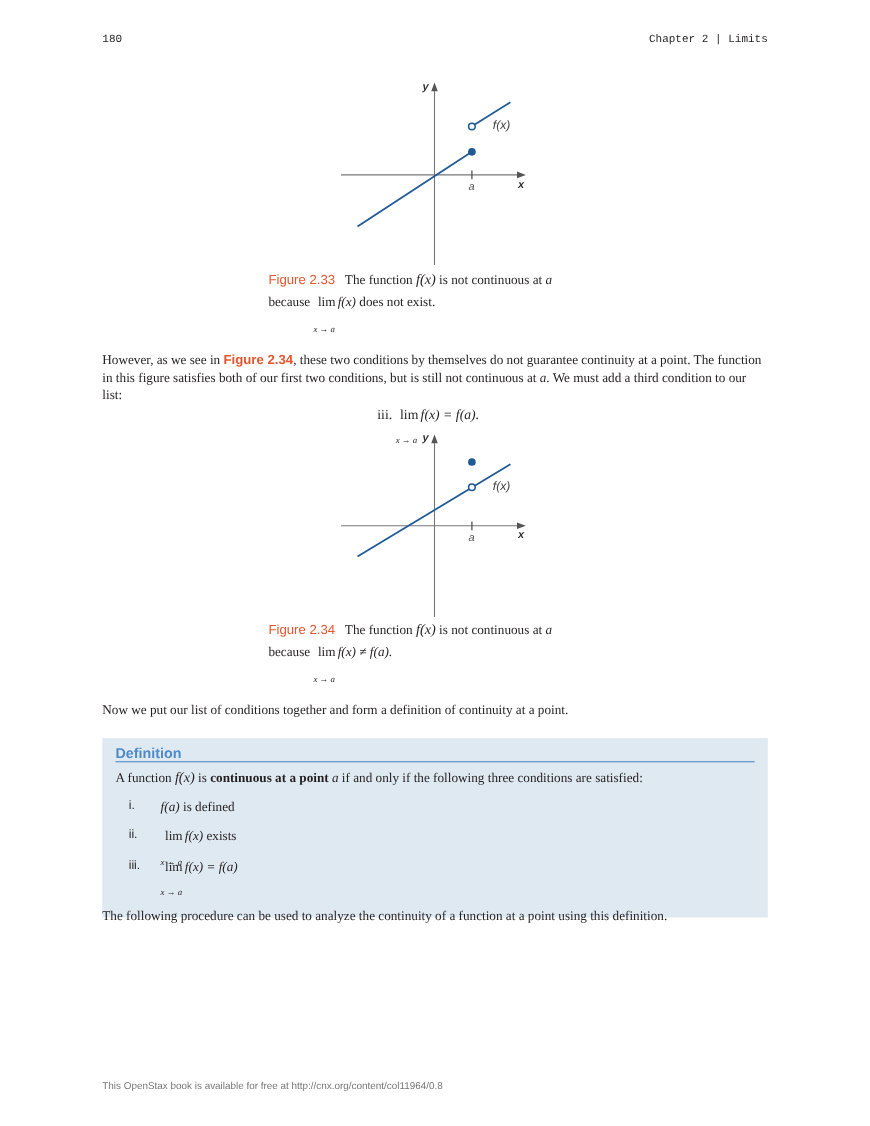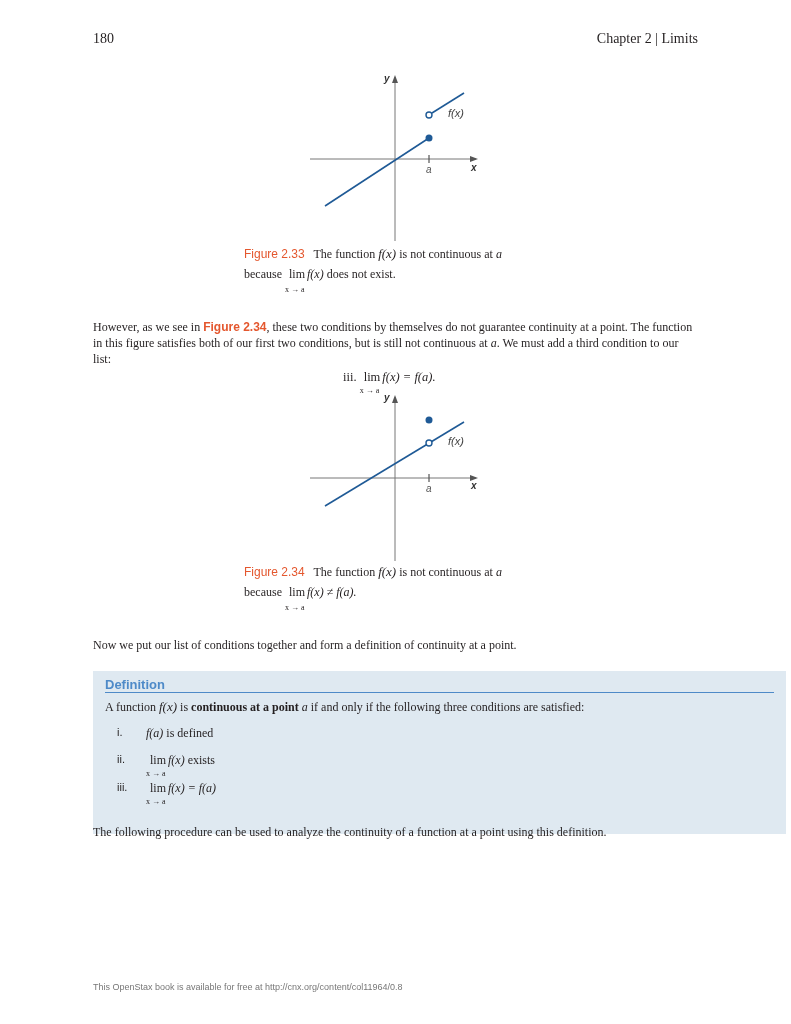--- a/index.html
+++ b/index.html
@@ -1,29 +1,29 @@
 <!DOCTYPE html>
 <html><head>
 <meta charset="utf-8">
 <style>
   html, body { margin:0; padding:0; background:#ffffff; }
   body { width:791px; height:1024px; position:relative; overflow:hidden; font-family:"Liberation Serif", serif; color:#231f20; }
-  .hdr { position:absolute; top:31px; font-family:Liberation Serif, serif; font-size:14px; color:#231f20; }
+  .hdr { position:absolute; top:31px; font-family:Liberation Mono, monospace; font-size:10px; color:#231f20; }
   .hdr-left { left:93px; }
   .hdr-right { right:93px; }
   .fig { position:absolute; }
   .caption { position:absolute; left:244px; width:300px; font-size:12px; line-height:20px; }
   .fig-label { font-family:"Liberation Sans", sans-serif; font-weight:normal; color:#e4572e; margin-right:6px; }
   .m { font-style:italic; }
   .lim { display:inline-block; position:relative; margin:0 2px 0 4px; }
-  .lim .sub { position:absolute; left:-4px; top:16px; font-size:8px; white-space:nowrap; }
+  .lim .sub { position:absolute; left:-4px; top:26px; font-size:8px; font-style:italic; white-space:nowrap; }
   .para { position:absolute; left:93px; width:605px; font-size:12px; line-height:16px; }
   .ref { font-family:"Liberation Sans", sans-serif; font-weight:bold; color:#e4572e; }
   .eq { position:absolute; left:343px; top:370px; font-size:12.5px; }
-  .defbox { position:absolute; left:93px; top:671px; width:693px; height:163px; background:#dfe9f1; }
+  .defbox { position:absolute; left:93px; top:671px; width:605px; height:163px; background:#dfe9f1; }
   .def-title { position:absolute; left:12px; top:6px; font-family:"Liberation Sans", sans-serif; font-weight:bold; font-size:13px; color:#4e8ac8; }
   .def-rule { position:absolute; left:12px; right:12px; top:21px; height:1px; background:#4e8ac8; }
   .def-line { position:absolute; left:12px; font-size:12px;text-align:center; }
   .li { position:absolute; font-size:12px; }
   .li .num { position:absolute; font-family:"Liberation Sans", sans-serif; font-size:11px; }
   .footer { position:absolute; left:93px; top:982px; font-family:"Liberation Sans", sans-serif; font-size:9px; color:#777; }
 </style>
 </head>
 <body>
 

